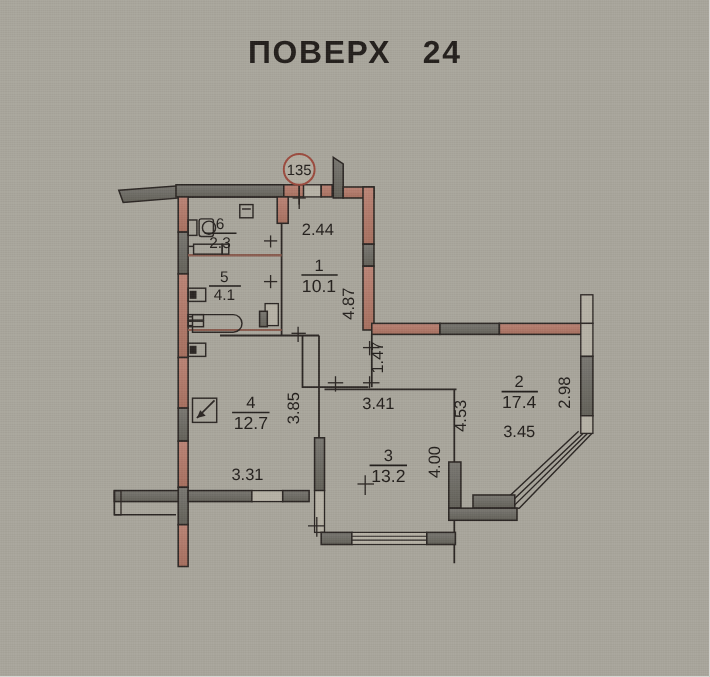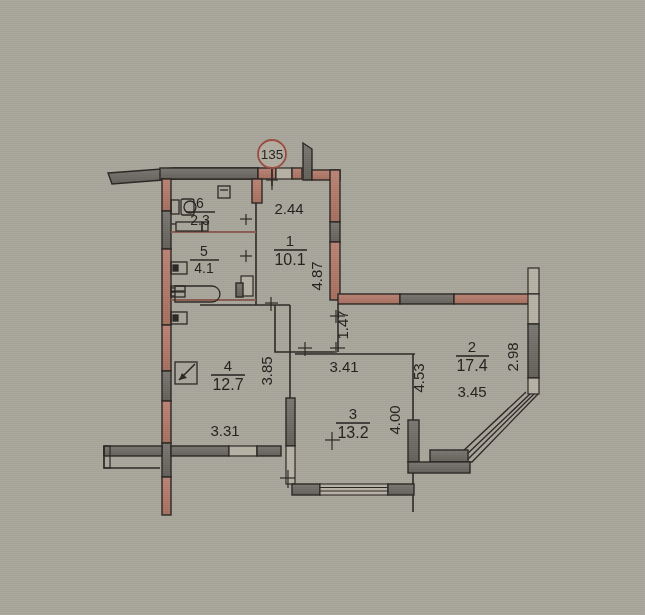--- a/index.html
+++ b/index.html
@@ -43,20 +43,21 @@
     top: 0;
     left: 0;
   }
   text { font-family: "Liberation Sans", sans-serif; }
 </style>
 </head>
 <body>
 
 <div id="page">
 
+  <div id="title">ПОВЕРХ   24</div>
 
   <svg id="plan" width="645" height="615" viewBox="0 0 645 615">
 
     <defs>
 
       <linearGradient id="gSalmon" x1="0" y1="0" x2="0" y2="1">
         <stop offset="0" stop-color="#bb8476"></stop>
         <stop offset="1" stop-color="#a6705f"></stop>
       </linearGradient>
       <linearGradient id="gGray" x1="0" y1="0" x2="0" y2="1">

